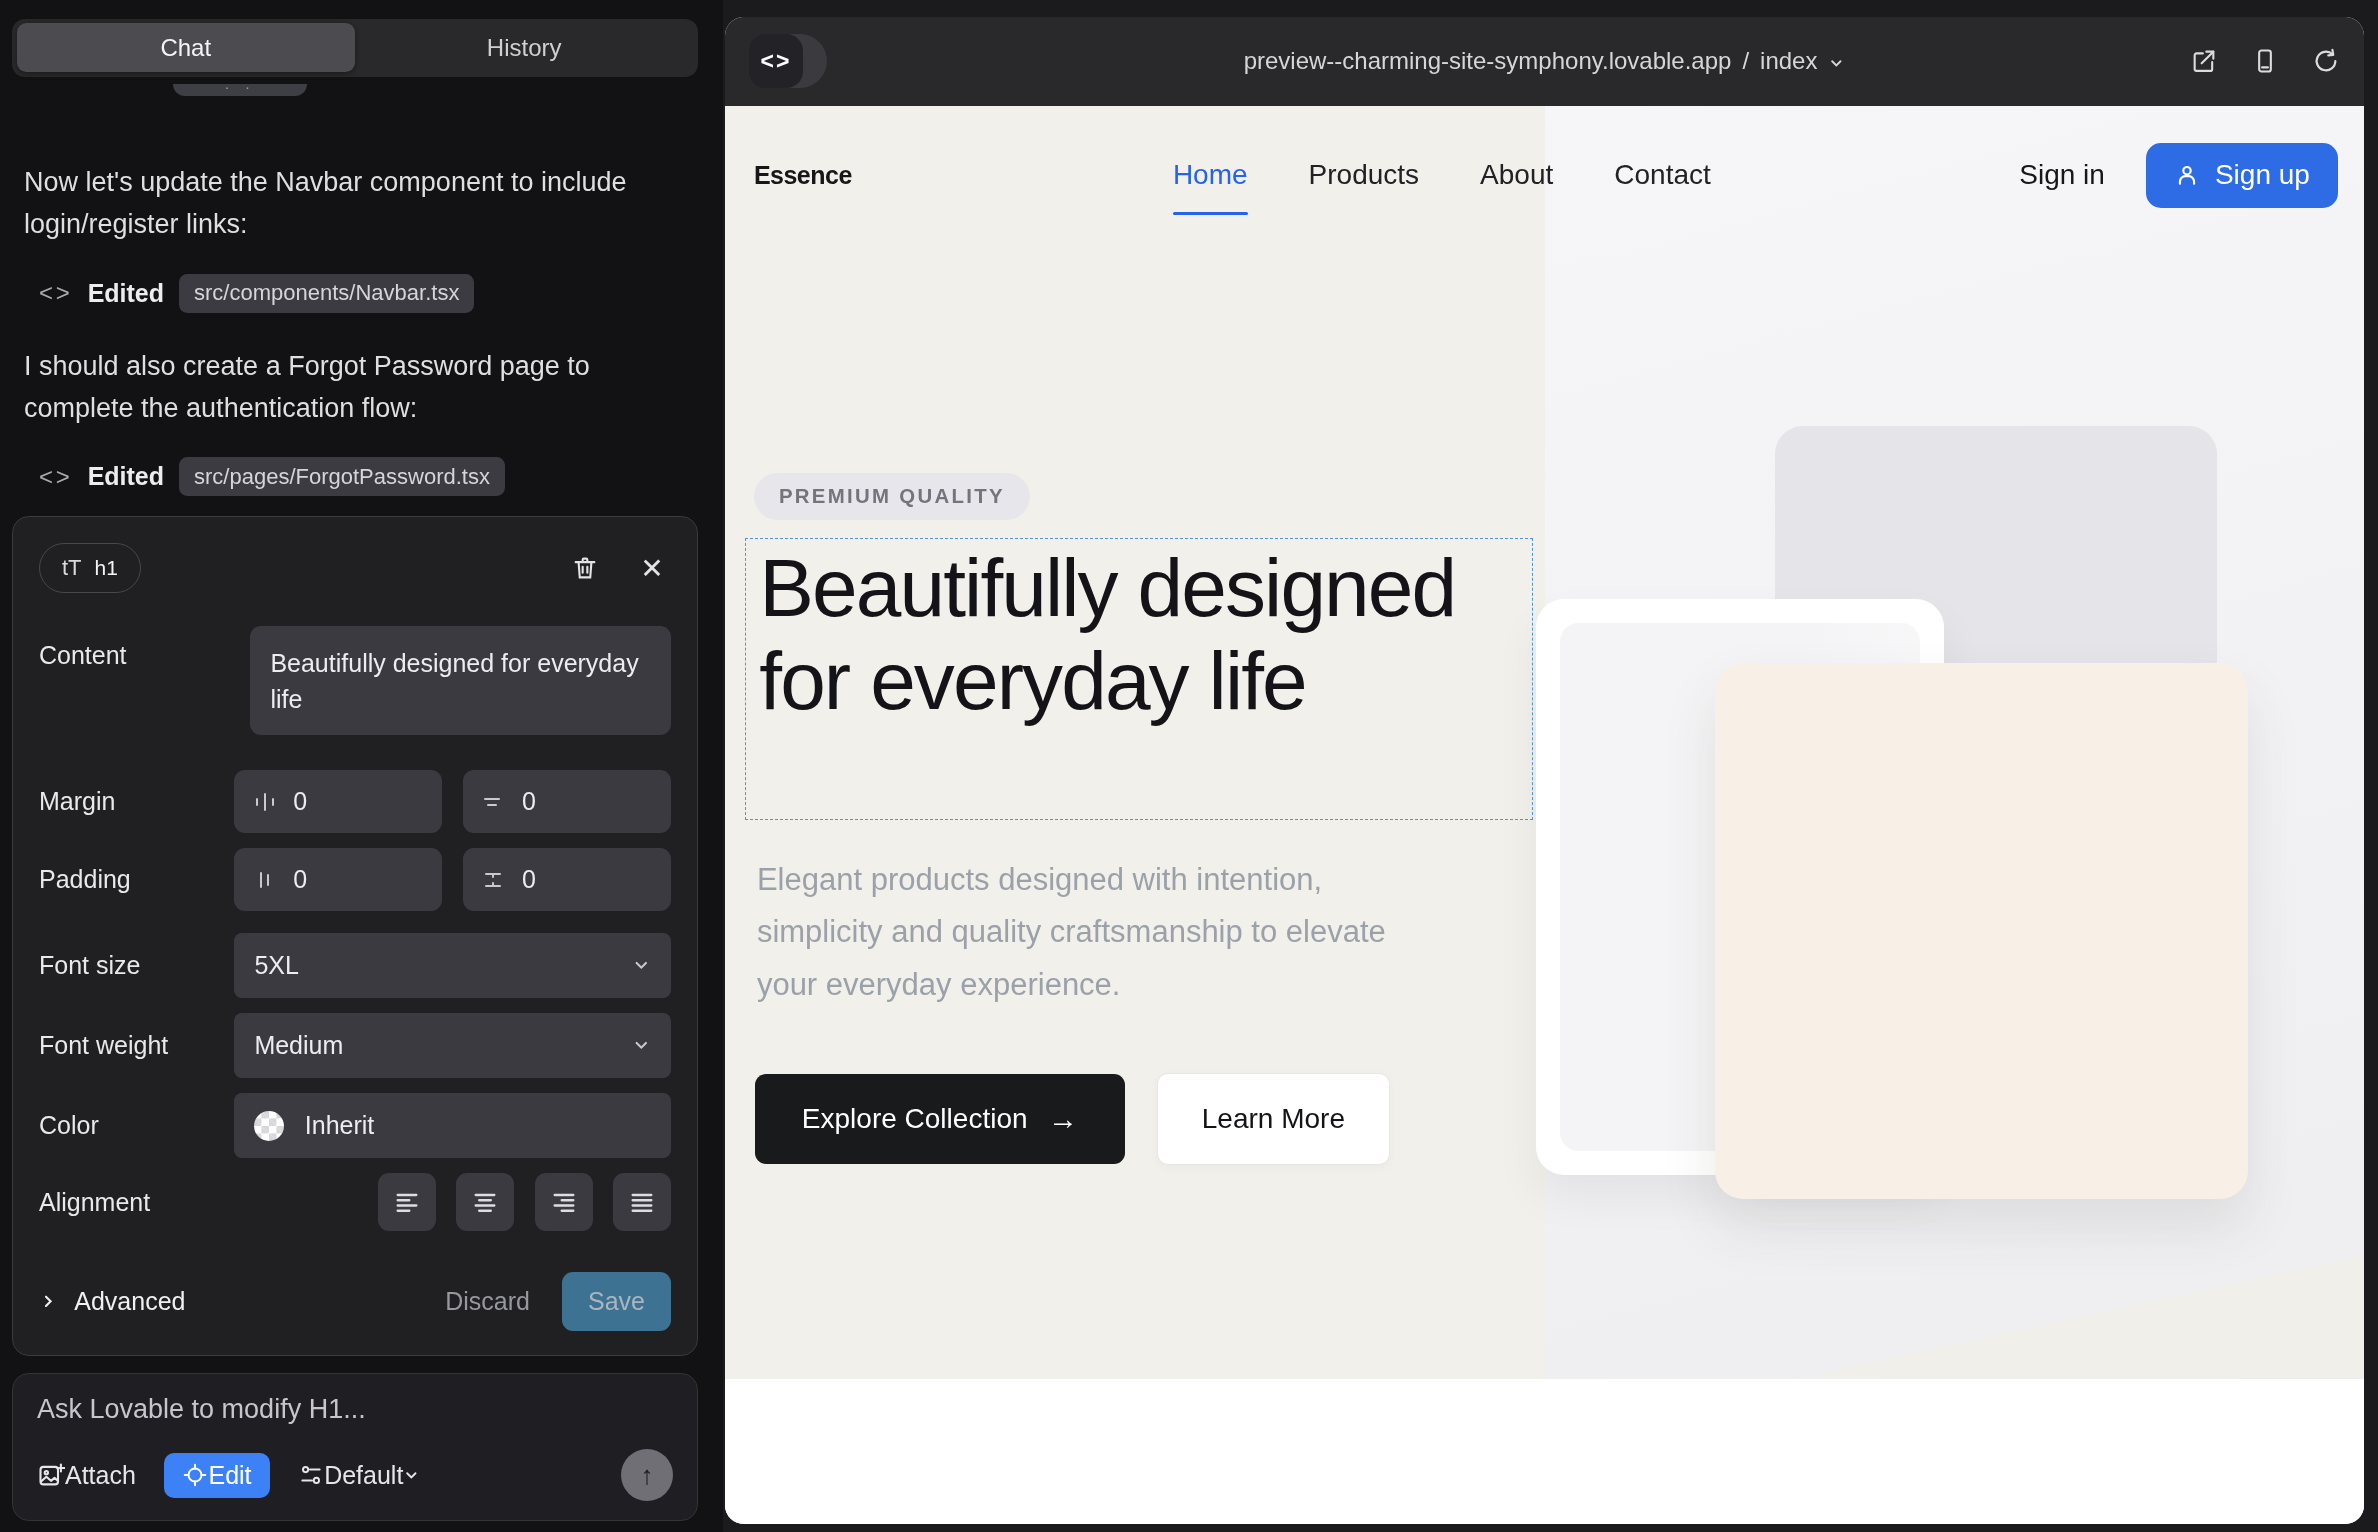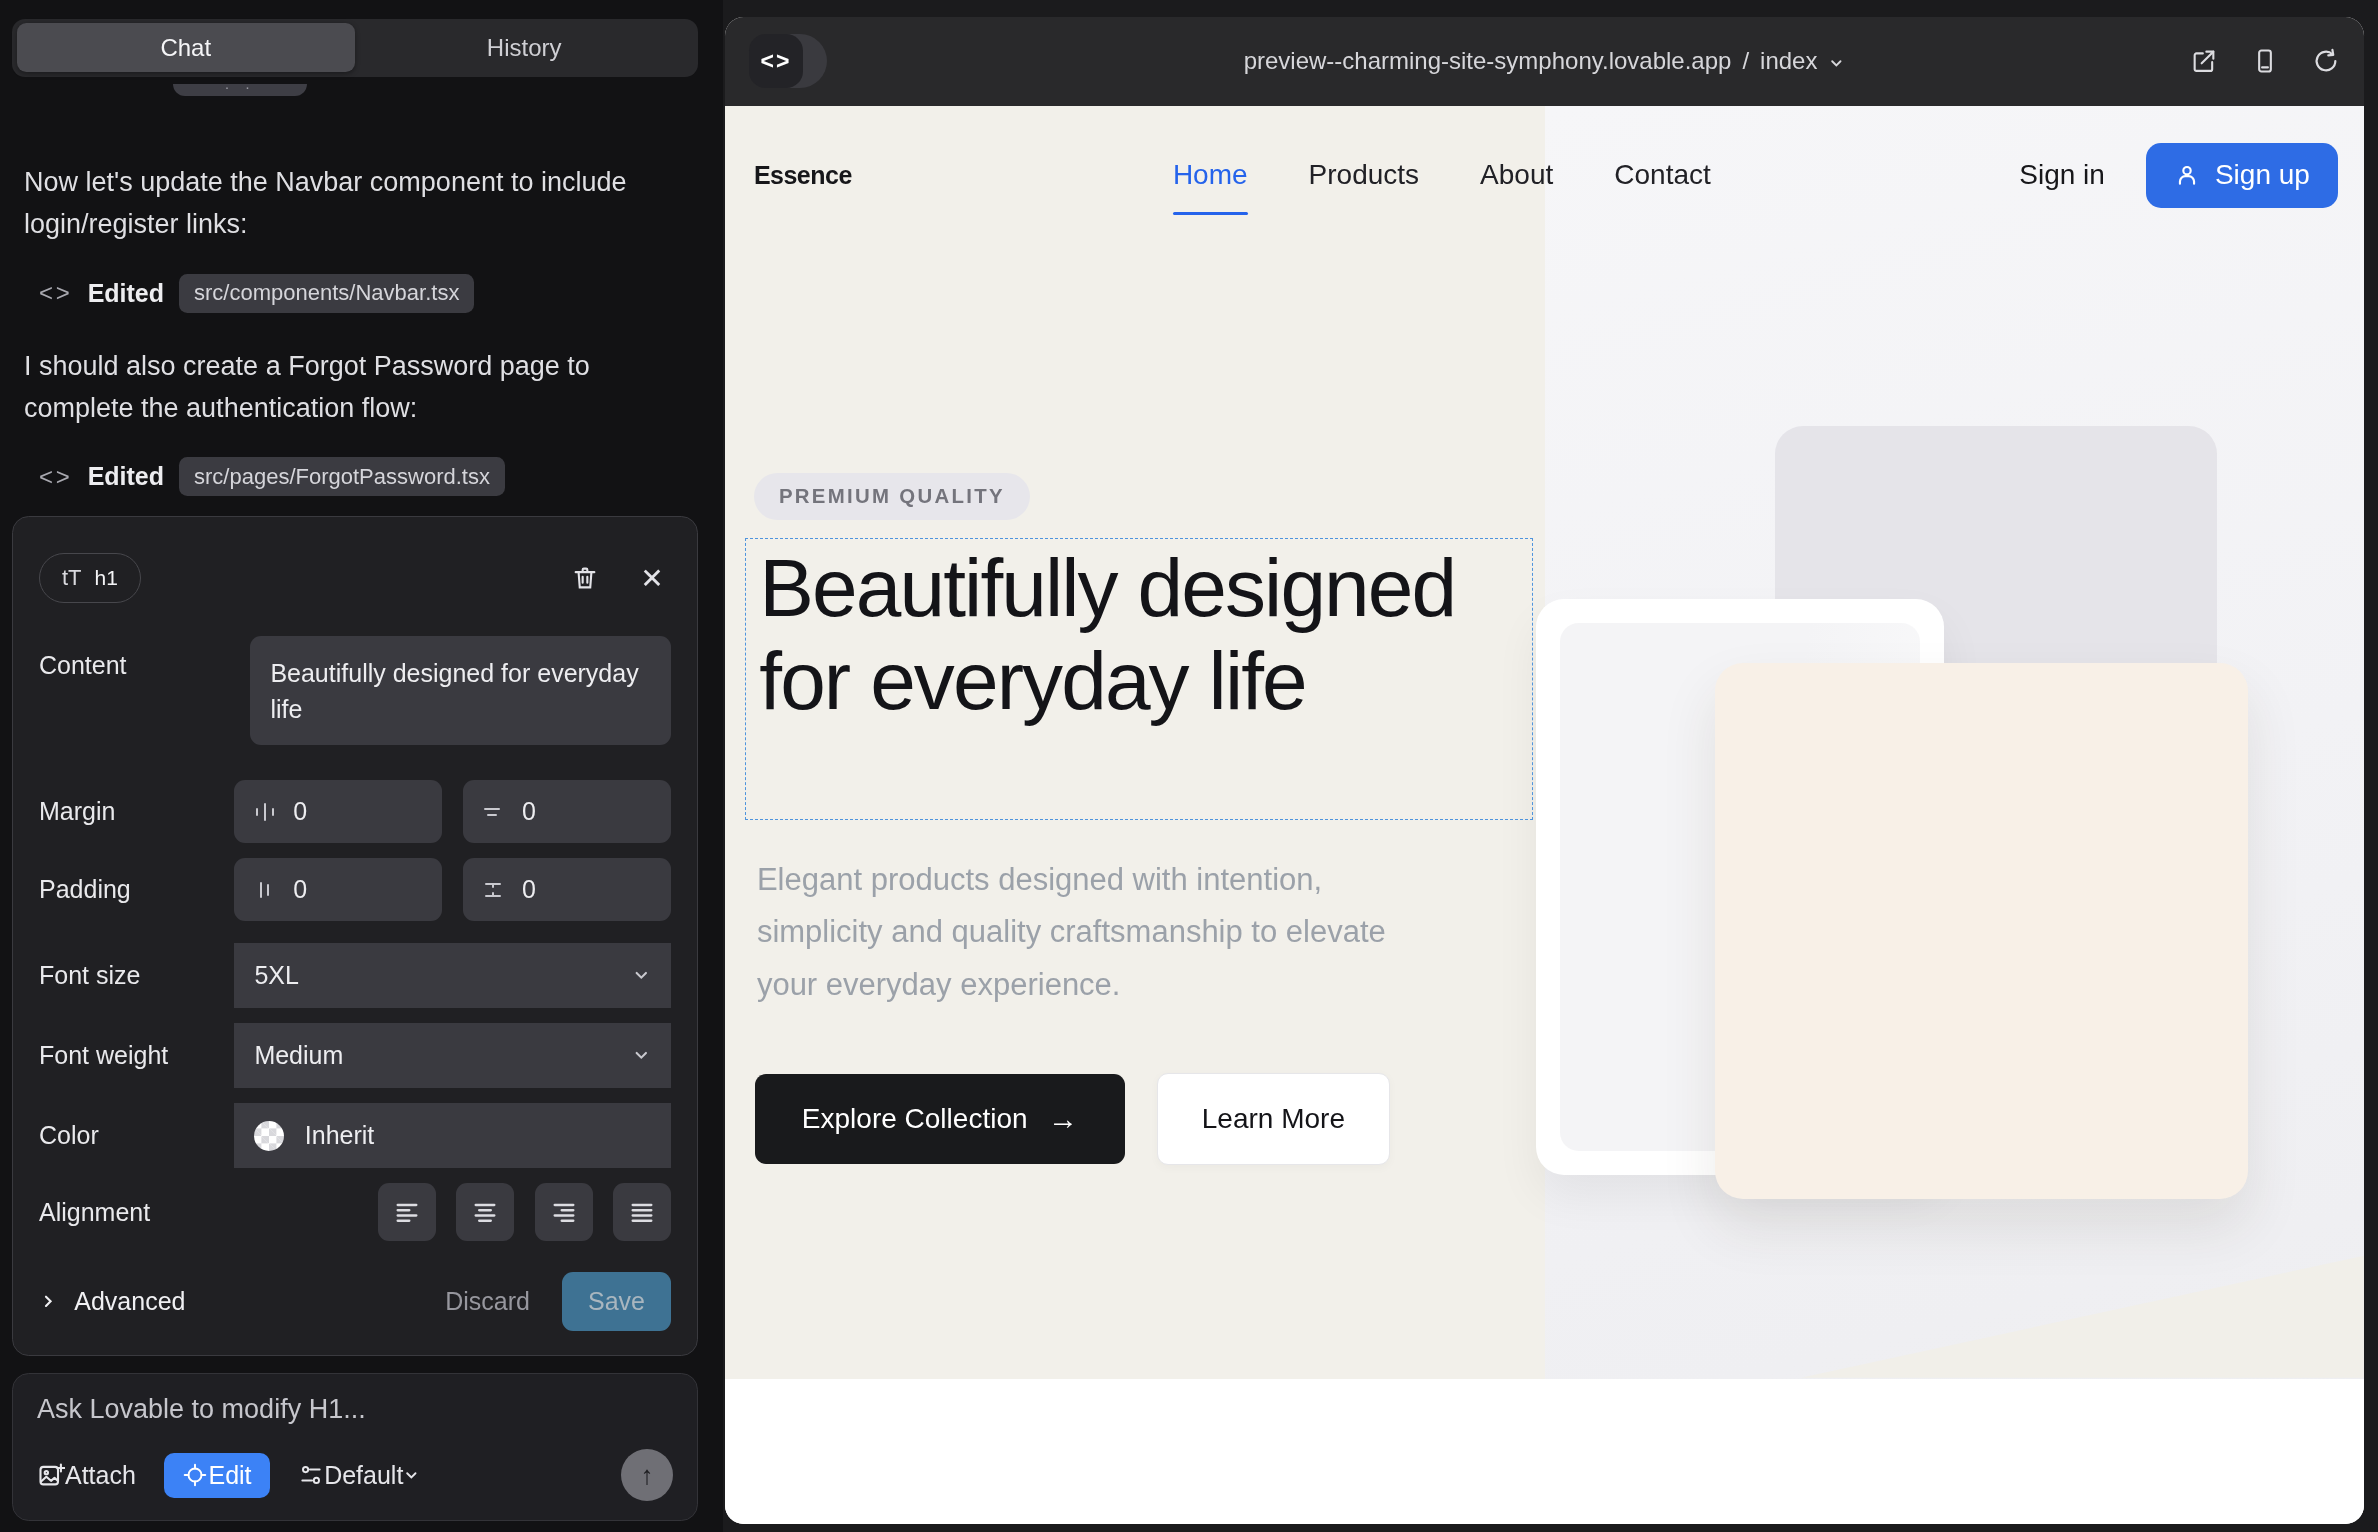--- a/index.html
+++ b/index.html
@@ -22,41 +22,41 @@
   .msg { font-size:27px; line-height:1.55; width:631px; }
   .edited-row { display:flex; align-items:center; gap:15px; margin:28px 0 33px 15px; }
   .code-glyph { font-size:24px; color:#a9a9b0; letter-spacing:2.8px; font-weight:500; }
   .edited-label { font-size:25px; font-weight:700; color:#ededf0; }
   .file-chip { background:#3b3b41; color:#d5d5da; font-size:22px; padding:6.5px 15px;
     border-radius:8.3px; white-space:nowrap; }
 
   
   .panel { position:absolute; left:12px; top:516px; width:686px; height:840px;
     background:#202023; border:1.4px solid #3a3a3f; border-radius:16.7px;
-    padding:36px 26px 24px 26px; display:flex; flex-direction:column; }
+    padding:26px 26px 24px 26px; display:flex; flex-direction:column; }
   .panel-head { display:flex; align-items:center; justify-content:space-between; margin-bottom:33px; }
   .tag-pill { display:flex; align-items:center; gap:13px; border:1.4px solid #47474c;
     border-radius:927px; padding:11px 22px; }
   .tag-pill .ticon { font-size:22px; color:#d9d9de; }
   .tag-pill .tname { font-size:21px; color:#f4f4f6; }
   .head-icons { display:flex; align-items:center; gap:41px; margin-right:7.4px; }
   .icon-btn { background:none; border:none; color:#e3e3e8; cursor:pointer; display:flex; align-items:center; }
   .x-glyph { font-size:28px; color:#e3e3e8; font-weight:400; }
 
   .row { display:grid; grid-template-columns:195px 1fr; align-items:center; }
   .row.top { align-items:start;gap:16px; }
   .flabel { font-size:25px; color:#e9e9ec; font-weight:500; }
   .content-area { width:100%; height:109px; background:#3a3a40; border:none; resize:none;
     border-radius:11px; color:#ededf0; font-size:25px; line-height:1.45; padding:18.6px 20.4px;
     font-family:"Liberation Sans", sans-serif; outline:none; }
   .pair { display:grid; grid-template-columns:1fr 1fr; gap:20.4px; }
   .num-input { height:63px; background:#3a3a40; border-radius:11px; display:flex;
     align-items:center; gap:16.7px; padding:0 18.6px; color:#c9c9cf; }
   .num-input .val { font-size:25px; color:#ededf0; }
-  .select { height:65px; background:#3a3a40; border-radius:0; display:flex;
+  .select { height:65px; background:#3a3a40; border-radius:8px; display:flex;
     align-items:center; padding:0 20.4px; color:#ededf0; font-size:25px; justify-content:space-between; cursor:pointer; }
   .swatch { width:30px; height:30px; border-radius:50%; margin-right:20.4px; flex:none;
     background-color:#fff;
     background-image:linear-gradient(45deg,#d8d8dc 25%,transparent 25%,transparent 75%,#d8d8dc 75%),
                      linear-gradient(45deg,#d8d8dc 25%,transparent 25%,transparent 75%,#d8d8dc 75%);
     background-size:15px 15px; background-position:0 0,7.4px 7.4px; }
   .color-field { justify-content:flex-start; }
   .align-group { display:flex; gap:20.4px; justify-content:flex-end; }
   .align-btn { width:58px; height:58px; background:#3a3a40; border:none; border-radius:11px;
     display:flex; align-items:center; justify-content:center; color:#dddde2; cursor:pointer; }.mb38{margin-bottom:35px}.mb16{margin-bottom:15px}

